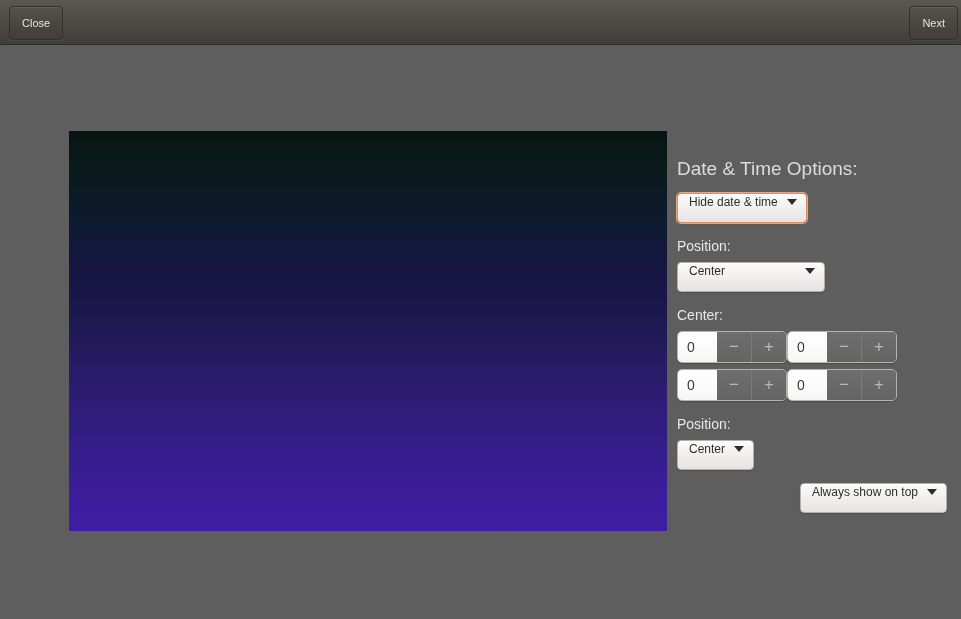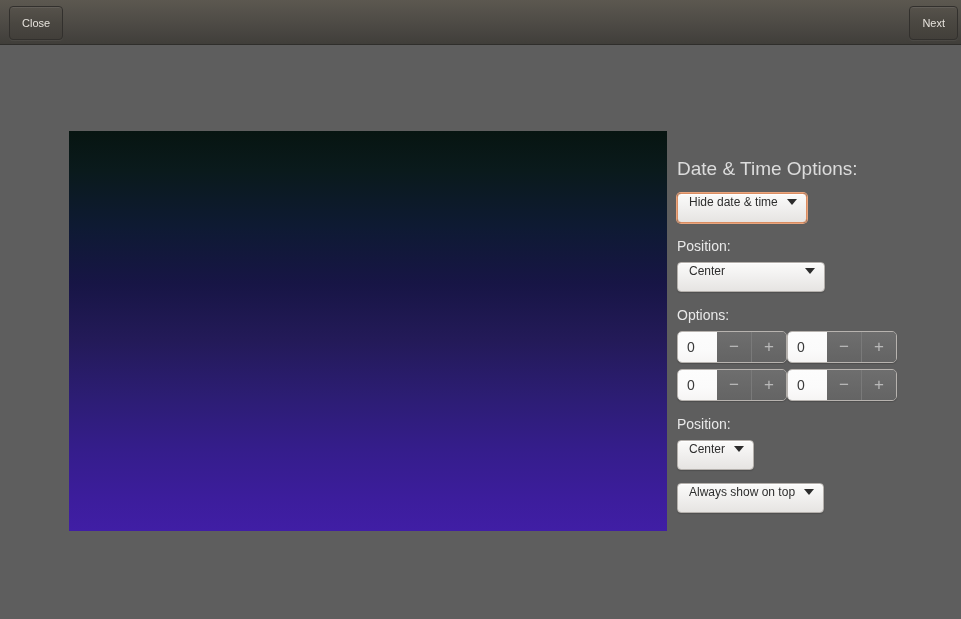--- a/index.html
+++ b/index.html
@@ -167,21 +167,21 @@
     justify-content: center;
     background: linear-gradient(to bottom, #6e6e6e 0%, #646464 100%);
     color: #b9b9b9;
     font-size: 17px;
     line-height: 1;
     cursor: pointer;
     user-select: none;
   }
   .spin .sbtn + .sbtn { border-left: 1px solid #7a7a7a; }
 
-  .mb-0 { margin-bottom: 0; }
+  .mb-0 { margin-bottom: 0; text-align: right; }
 </style>
 </head>
 <body>
 
 <div id="toolbar">
   <div class="tb-btn" id="btn-close">Close</div>
   <div class="tb-btn" id="btn-next">Next</div>
 </div>
 
 <div id="preview">
@@ -202,21 +202,21 @@
 
   <div class="field-label">Position:</div>
 
   <div class="combo-row">
     <div class="combo wide">
       <span class="label">Center</span>
       <span class="arrow"></span>
     </div>
   </div>
 
-  <div class="field-label">Options:</div>
+  <div class="field-label">Center:</div>
 
   <div class="spin-grid">
 
     <div class="spin">
       <div class="value">0</div>
       <div class="sbtn">−</div>
       <div class="sbtn">+</div>
     </div>
 
     <div class="spin">

